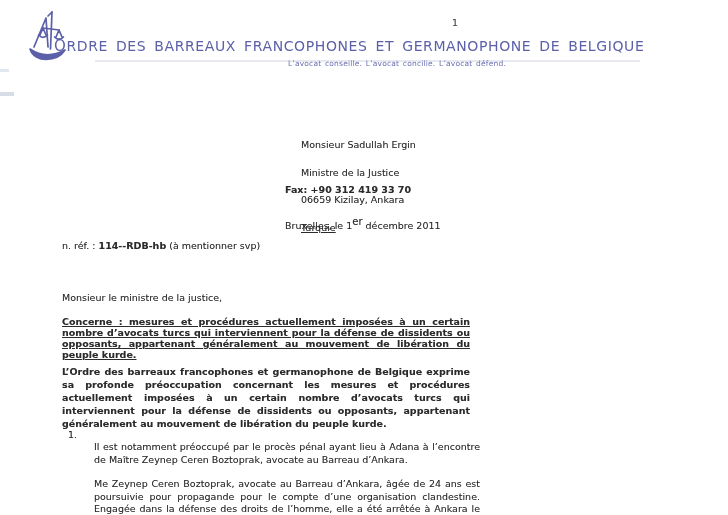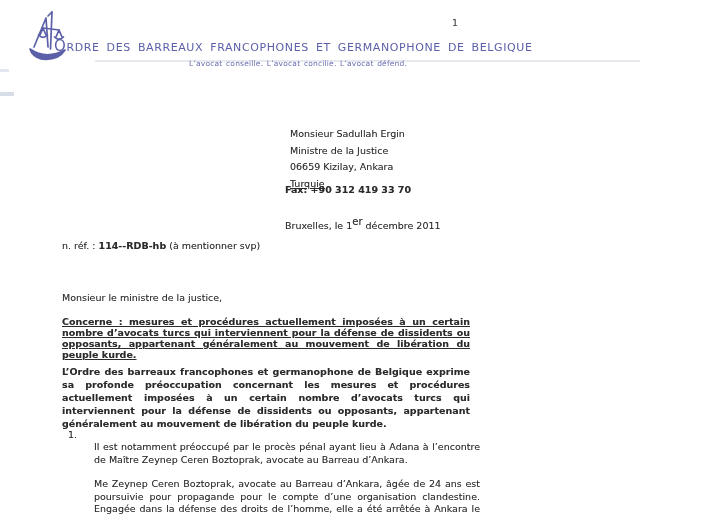--- a/index.html
+++ b/index.html
@@ -5,36 +5,36 @@
   html,body{margin:0;padding:0;background:#ffffff;}
   .page{
     position:relative;width:728px;height:515px;background:#ffffff;overflow:hidden;
     font-family:"DejaVu Sans","Liberation Sans",sans-serif;color:#2b2b2b;
   }
   .page *{box-sizing:border-box;}
   
   .logo{position:absolute;left:27px;top:9px;width:40px;height:56px;}
   .org-name{
     position:absolute;left:54px;top:37px;width:450px;
-    font-size:11px;color:#5c60a8;letter-spacing:0.6px;word-spacing:3px;
+    font-size:14px;color:#5c60a8;letter-spacing:0.6px;word-spacing:3px;
     white-space:nowrap;
   }
   .org-name::first-letter{font-size:15px;}
   .tagline{
-    position:absolute;left:189px;top:59px;width:290px;
+    position:absolute;left:216px;top:59px;width:290px;text-align:right;
     font-size:7.5px;color:#6a6eb2;letter-spacing:0.2px;word-spacing:1px;white-space:nowrap;
   }
   .page-number{position:absolute;left:452px;top:17px;font-size:10px;color:#4a4a4a;}
   .scan-streak{position:absolute;left:95px;top:60px;width:545px;height:2px;background:rgba(150,158,185,0.22);}
   .scan-dash-1{position:absolute;left:0;top:69px;width:9px;height:3px;background:#e2e6ee;}
   .scan-dash-2{position:absolute;left:0;top:92px;width:14px;height:4px;background:#d6dde7;}
   
   .txt{font-size:9.5px;line-height:11.5px;text-shadow:0 0 0.4px rgba(0,0,0,0.30);}
   .recipient{position:absolute;left:285px;top:123px;}
-  .recipient div{margin:5px;}
+  .recipient div{margin:16px;}
   .recipient .country{font-weight:normal;text-decoration:underline;}
   .fax-line{position:absolute;left:285px;top:184px;font-weight:bold;text-align:right;}
   .dateline{position:absolute;left:285px;top:216px;}
   .dateline sup{font-size:10px;margin-top:24px;}
   .ref-line{position:absolute;left:62px;top:240px;}
   .ref-line .ref-num{font-weight:bold;}
   .salutation{position:absolute;left:62px;top:292px;}
   .subject{
     position:absolute;left:62px;top:316px;width:408px;
     font-weight:bold;text-decoration:underline;text-align:justify;line-height:11px;

